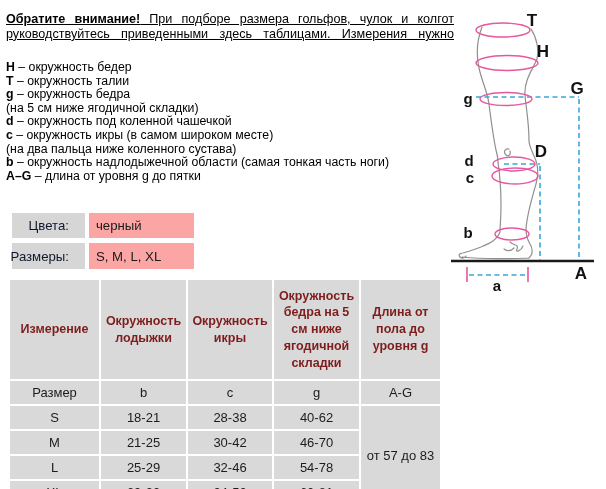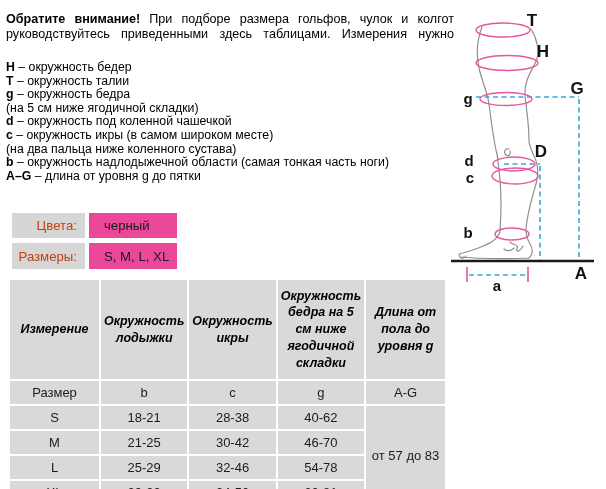--- a/index.html
+++ b/index.html
@@ -1,42 +1,42 @@
 <!DOCTYPE html>
 <html><head>
 <meta charset="utf-8">
 <style>
   html,body{margin:0;padding:0;background:#fff;}
   .page{position:relative;width:606px;height:489px;background:#fff;overflow:hidden;
         font-family:"Liberation Sans",sans-serif;color:#000;}
 
   
-  .intro{position:absolute;left:6px;top:12px;width:448px;font-size:12.6px;line-height:14.9px;}
+  .intro{position:absolute;left:6px;top:12px;width:448px;font-size:12.6px;line-height:14.9px;text-decoration:underline;}
   .intro .jline{text-align:justify;text-align-last:justify;}
   .intro b{font-weight:bold;}
 
   
   .legend{position:absolute;left:6px;top:61px;width:448px;font-size:12.3px;line-height:13.6px;}
   .lg-key{font-weight:bold;}
 
   
   .attr{position:absolute;left:12px;height:25px;font-size:13.2px;}
   .attr1{top:213px;}
   .attr2{top:243px;height:26px;}
   .attr-label{position:absolute;left:0;top:0;bottom:0;width:73px;background:#d6d6d6;
-              display:flex;align-items:center;justify-content:flex-end;padding-right:8px;
-              box-sizing:border-box;color:#c2410c;}
-  .attr-value{position:absolute;left:77px;top:0;bottom:0;width:88px;background:#ec4899;
-              display:flex;align-items:center;padding-left:15px;box-sizing:border-box;color:#1a1a1a;}
+              display:flex;align-items:center;justify-content:flex-end;padding-right:16px;
+              box-sizing:border-box;color:#0f172a;}
+  .attr-value{position:absolute;left:77px;top:0;bottom:0;width:105px;background:#fca5a5;
+              display:flex;align-items:center;padding-left:7px;box-sizing:border-box;color:#1a1a1a;}
 
   
   .size-table{position:absolute;left:8px;top:278px;border-collapse:collapse;table-layout:fixed;}
   .size-table th,.size-table td{border:2px solid #fff;background:#d9d9d9;text-align:center;
               vertical-align:middle;padding:1px 3px;color:#1c1c1c;}
-  .size-table th{font-size:12.5px;font-weight:bold;line-height:1.34;height:97px;color:#000000;font-style:italic;}
+  .size-table th{font-size:12.5px;font-weight:bold;line-height:1.34;height:97px;color:#7f1d1d;}
   .size-table td{font-size:13px;height:21px;}
 
   
   .diagram{position:absolute;left:446px;top:0;}
   .dg-label{font-family:"Liberation Sans",sans-serif;font-weight:bold;fill:#111;}
   .dg-big{font-size:17px;}
   .dg-small{font-size:15px;}
 </style>
 </head>
 <body>

